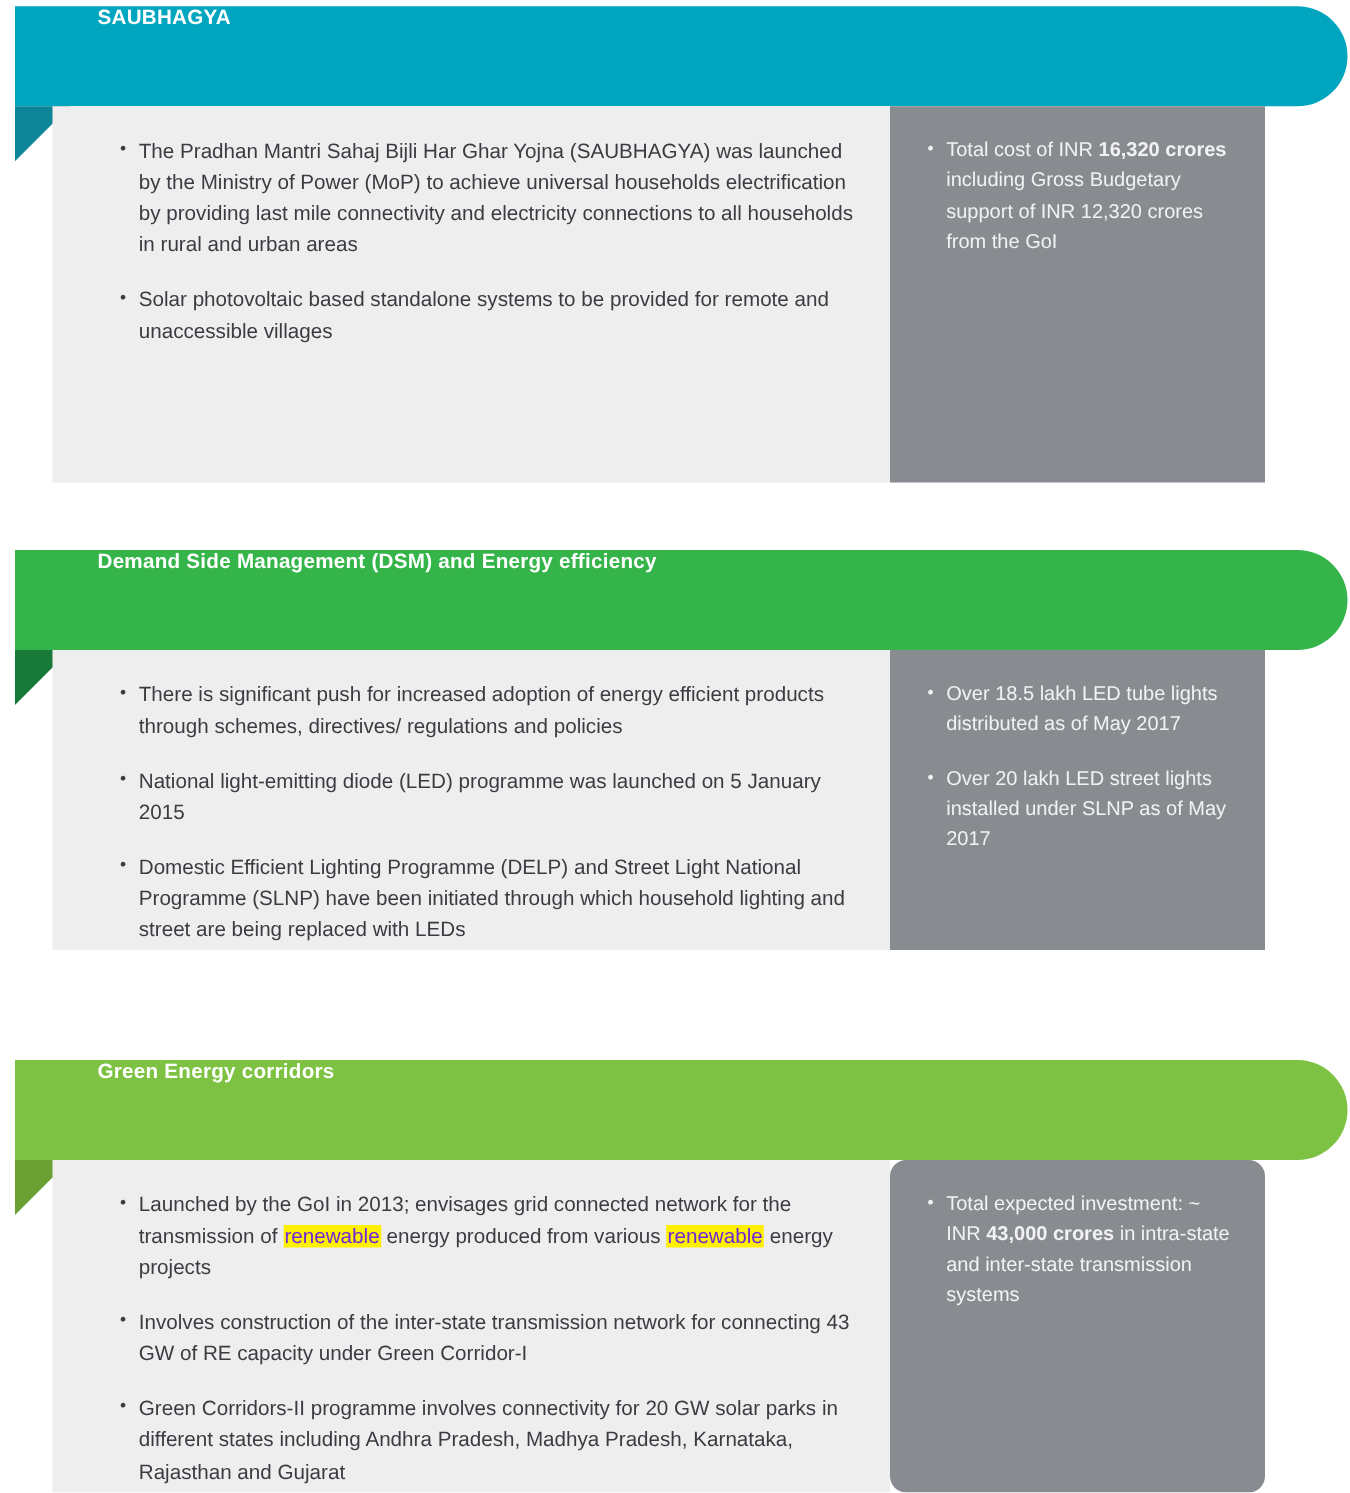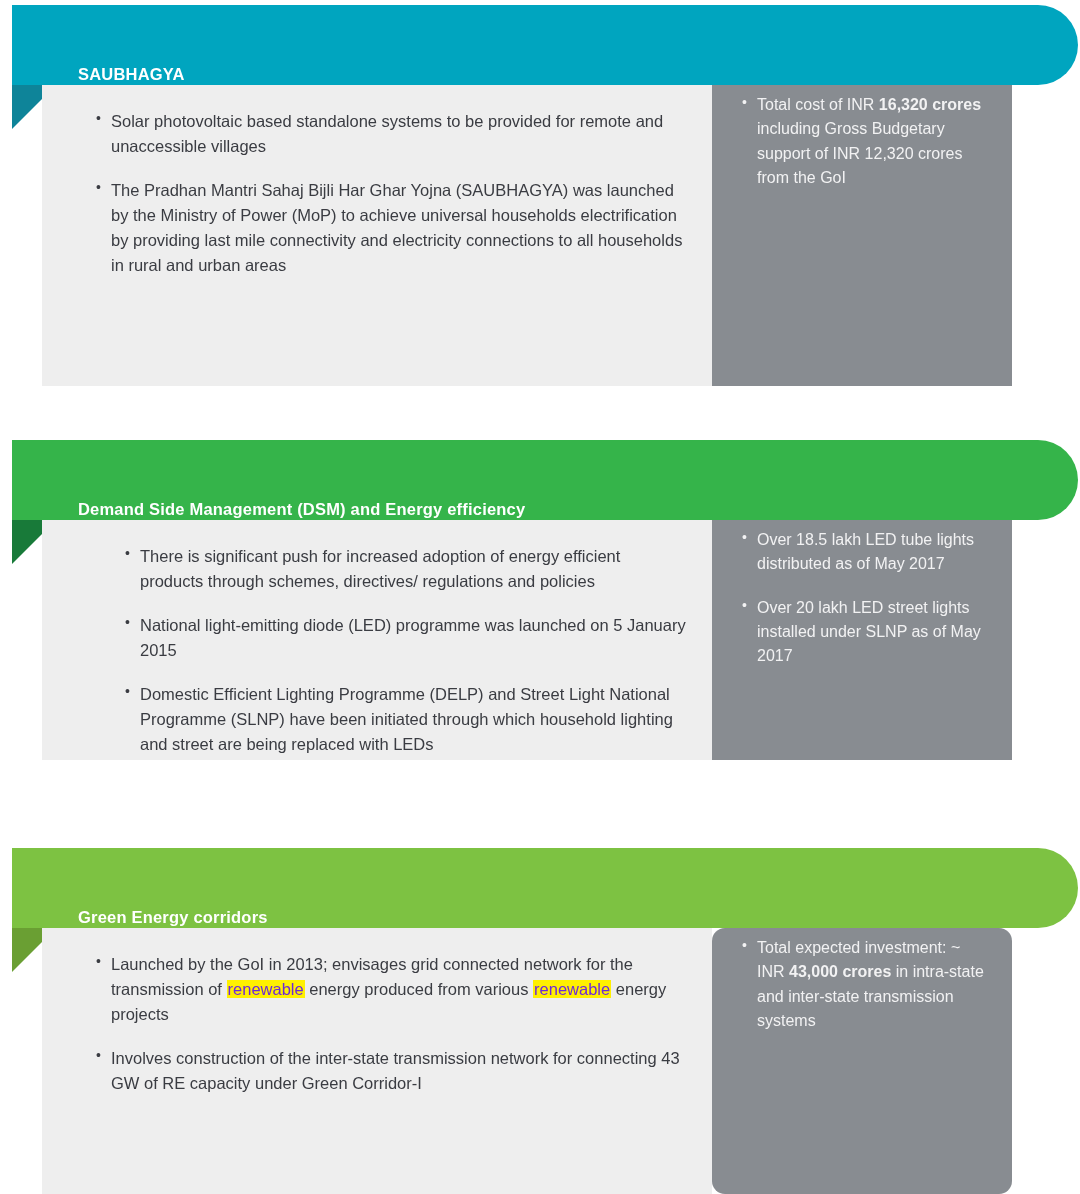--- a/index.html
+++ b/index.html
@@ -28,21 +28,21 @@
 
   
   .banner {
     position: absolute;
     left: 12px;
     top: 0;
     width: 1066px;
     height: 80px;
     border-radius: 0 42px 42px 0;
     display: flex;
-    align-items: flex-end;
+    align-items: flex-start;
   }
 
   .banner-title {
     font-size: 16.5px;
     font-weight: bold;
     color: #ffffff;
     letter-spacing: 0.2px;
     padding-left: 66px;
     line-height: 1.2;
     white-space: nowrap;
@@ -112,21 +112,21 @@
   }
   .panel-light ul.bullets > li {
     color: #3a3c42;
     font-size: 16.5px;
     margin-bottom: 19px;
   }
   .panel-light ul.bullets > li:last-child { margin-bottom: 0; }
   .panel-light ul.bullets > li::before { color: #3a3c42; }
 
   .panel-grey ul.bullets {
-    padding: 8px 22px 24px 28px;
+    padding: 24px 22px 24px 28px;
   }
   .panel-grey ul.bullets > li {
     color: #f2f2f3;
     font-size: 16px;
     margin-bottom: 19px;
   }
   .panel-grey ul.bullets > li:last-child { margin-bottom: 0; }
   .panel-grey ul.bullets > li::before { color: #f2f2f3; }
 
   b, strong { font-weight: bold; }
@@ -153,39 +153,39 @@
 <div class="page">
 
   <div class="section" id="section-saubhagya" style="top:5px; height:381px;">
     <div class="banner">
       <div class="banner-title">SAUBHAGYA</div>
     </div>
     <div class="fold"></div>
     <div class="panel-row">
       <div class="panel-light" style="height:301px;">
         <ul class="bullets">
+          <li>The Pradhan Mantri Sahaj Bijli Har Ghar Yojna (SAUBHAGYA) was launched by the Ministry of Power (MoP) to achieve universal households electrification by providing last mile connectivity and electricity connections to all households in rural and urban areas</li>
           <li>Solar photovoltaic based standalone systems to be provided for remote and unaccessible villages</li>
-          <li>The Pradhan Mantri Sahaj Bijli Har Ghar Yojna (SAUBHAGYA) was launched by the Ministry of Power (MoP) to achieve universal households electrification by providing last mile connectivity and electricity connections to all households in rural and urban areas</li>
         </ul>
       </div>
       <div class="panel-grey" style="height:301px;">
         <ul class="bullets">
           <li><span>Total cost of INR </span><b>16,320 crores</b><span> including Gross Budgetary support of INR 12,320 crores from the GoI</span></li>
         </ul>
       </div>
     </div>
   </div>
 
   <div class="section" id="section-dsm" style="top:440px; height:400px;">
     <div class="banner">
       <div class="banner-title">Demand Side Management (DSM) and Energy efficiency</div>
     </div>
     <div class="fold"></div>
     <div class="panel-row">
-      <div class="panel-light" style="height:240px;padding-left:29px;">
+      <div class="panel-light" style="height:240px;">
         <ul class="bullets">
           <li>There is significant push for increased adoption of energy efficient products through schemes, directives/ regulations and policies</li>
           <li>National light-emitting diode (LED) programme was launched on 5 January 2015</li>
           <li>Domestic Efficient Lighting Programme (DELP) and Street Light National Programme (SLNP) have been initiated through which household lighting and street are being replaced with LEDs</li>
         </ul>
       </div>
       <div class="panel-grey" style="height:240px;">
         <ul class="bullets">
           <li><span>Over 18.5 lakh LED tube lights distributed as of May 2017</span></li>
           <li><span>Over 20 lakh LED street lights installed under SLNP as of May 2017</span></li>
@@ -197,20 +197,21 @@
   <div class="section" id="section-green-corridors" style="top:848px; height:408px;">
     <div class="banner">
       <div class="banner-title">Green Energy corridors</div>
     </div>
     <div class="fold"></div>
     <div class="panel-row">
       <div class="panel-light" style="height:266px;">
         <ul class="bullets">
           <li><span>Launched by the GoI in 2013; envisages grid connected network for the transmission of </span><mark class="hl">renewable</mark><span> energy produced from various </span><mark class="hl">renewable</mark><span> energy projects</span></li>
           <li><span>Involves construction of the inter-state transmission network for connecting 43 GW of RE capacity under Green Corridor-I</span></li>
+          <li><span>Green Corridors-II programme involves connectivity for 20 GW solar parks in different states including Andhra Pradesh, Madhya Pradesh, Karnataka, Rajasthan and Gujarat</span></li>
         </ul>
       </div>
       <div class="panel-grey" style="height:266px;border-radius:13px;">
         <ul class="bullets">
           <li><span>Total expected investment: ~ INR </span><b>43,000 crores</b><span> in intra-state and inter-state transmission systems</span></li>
         </ul>
       </div>
     </div>
   </div>
 

